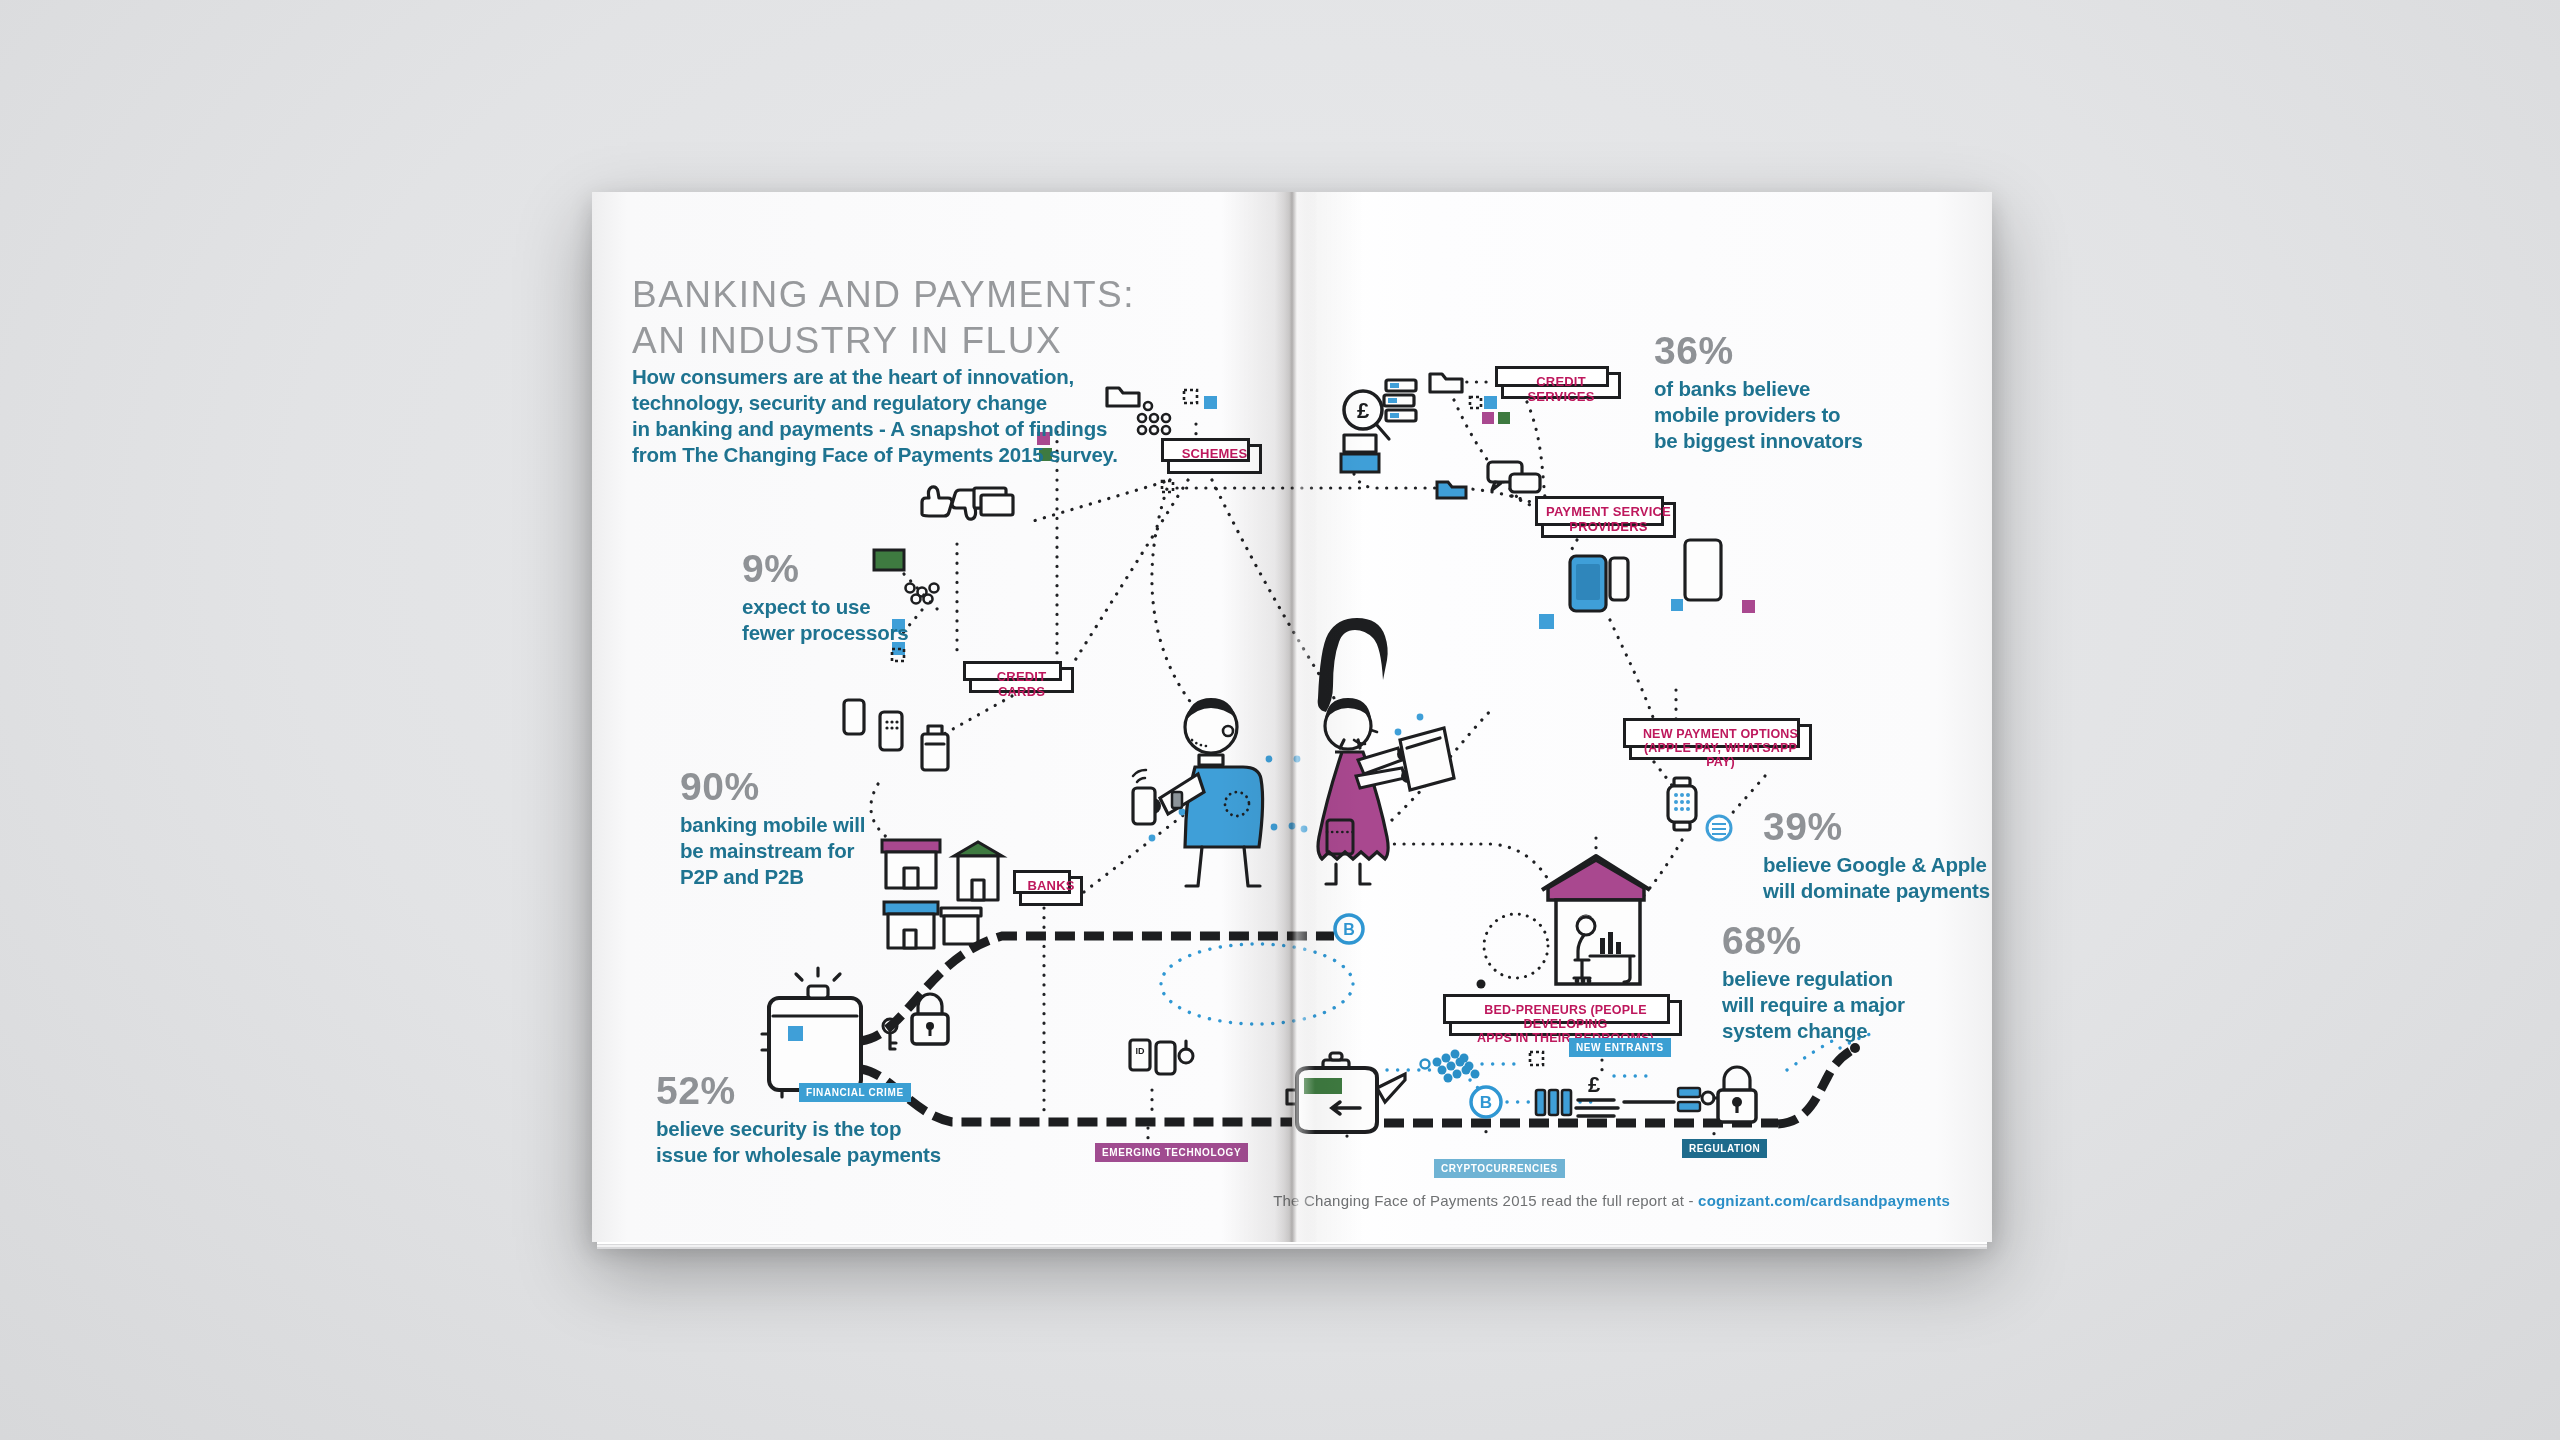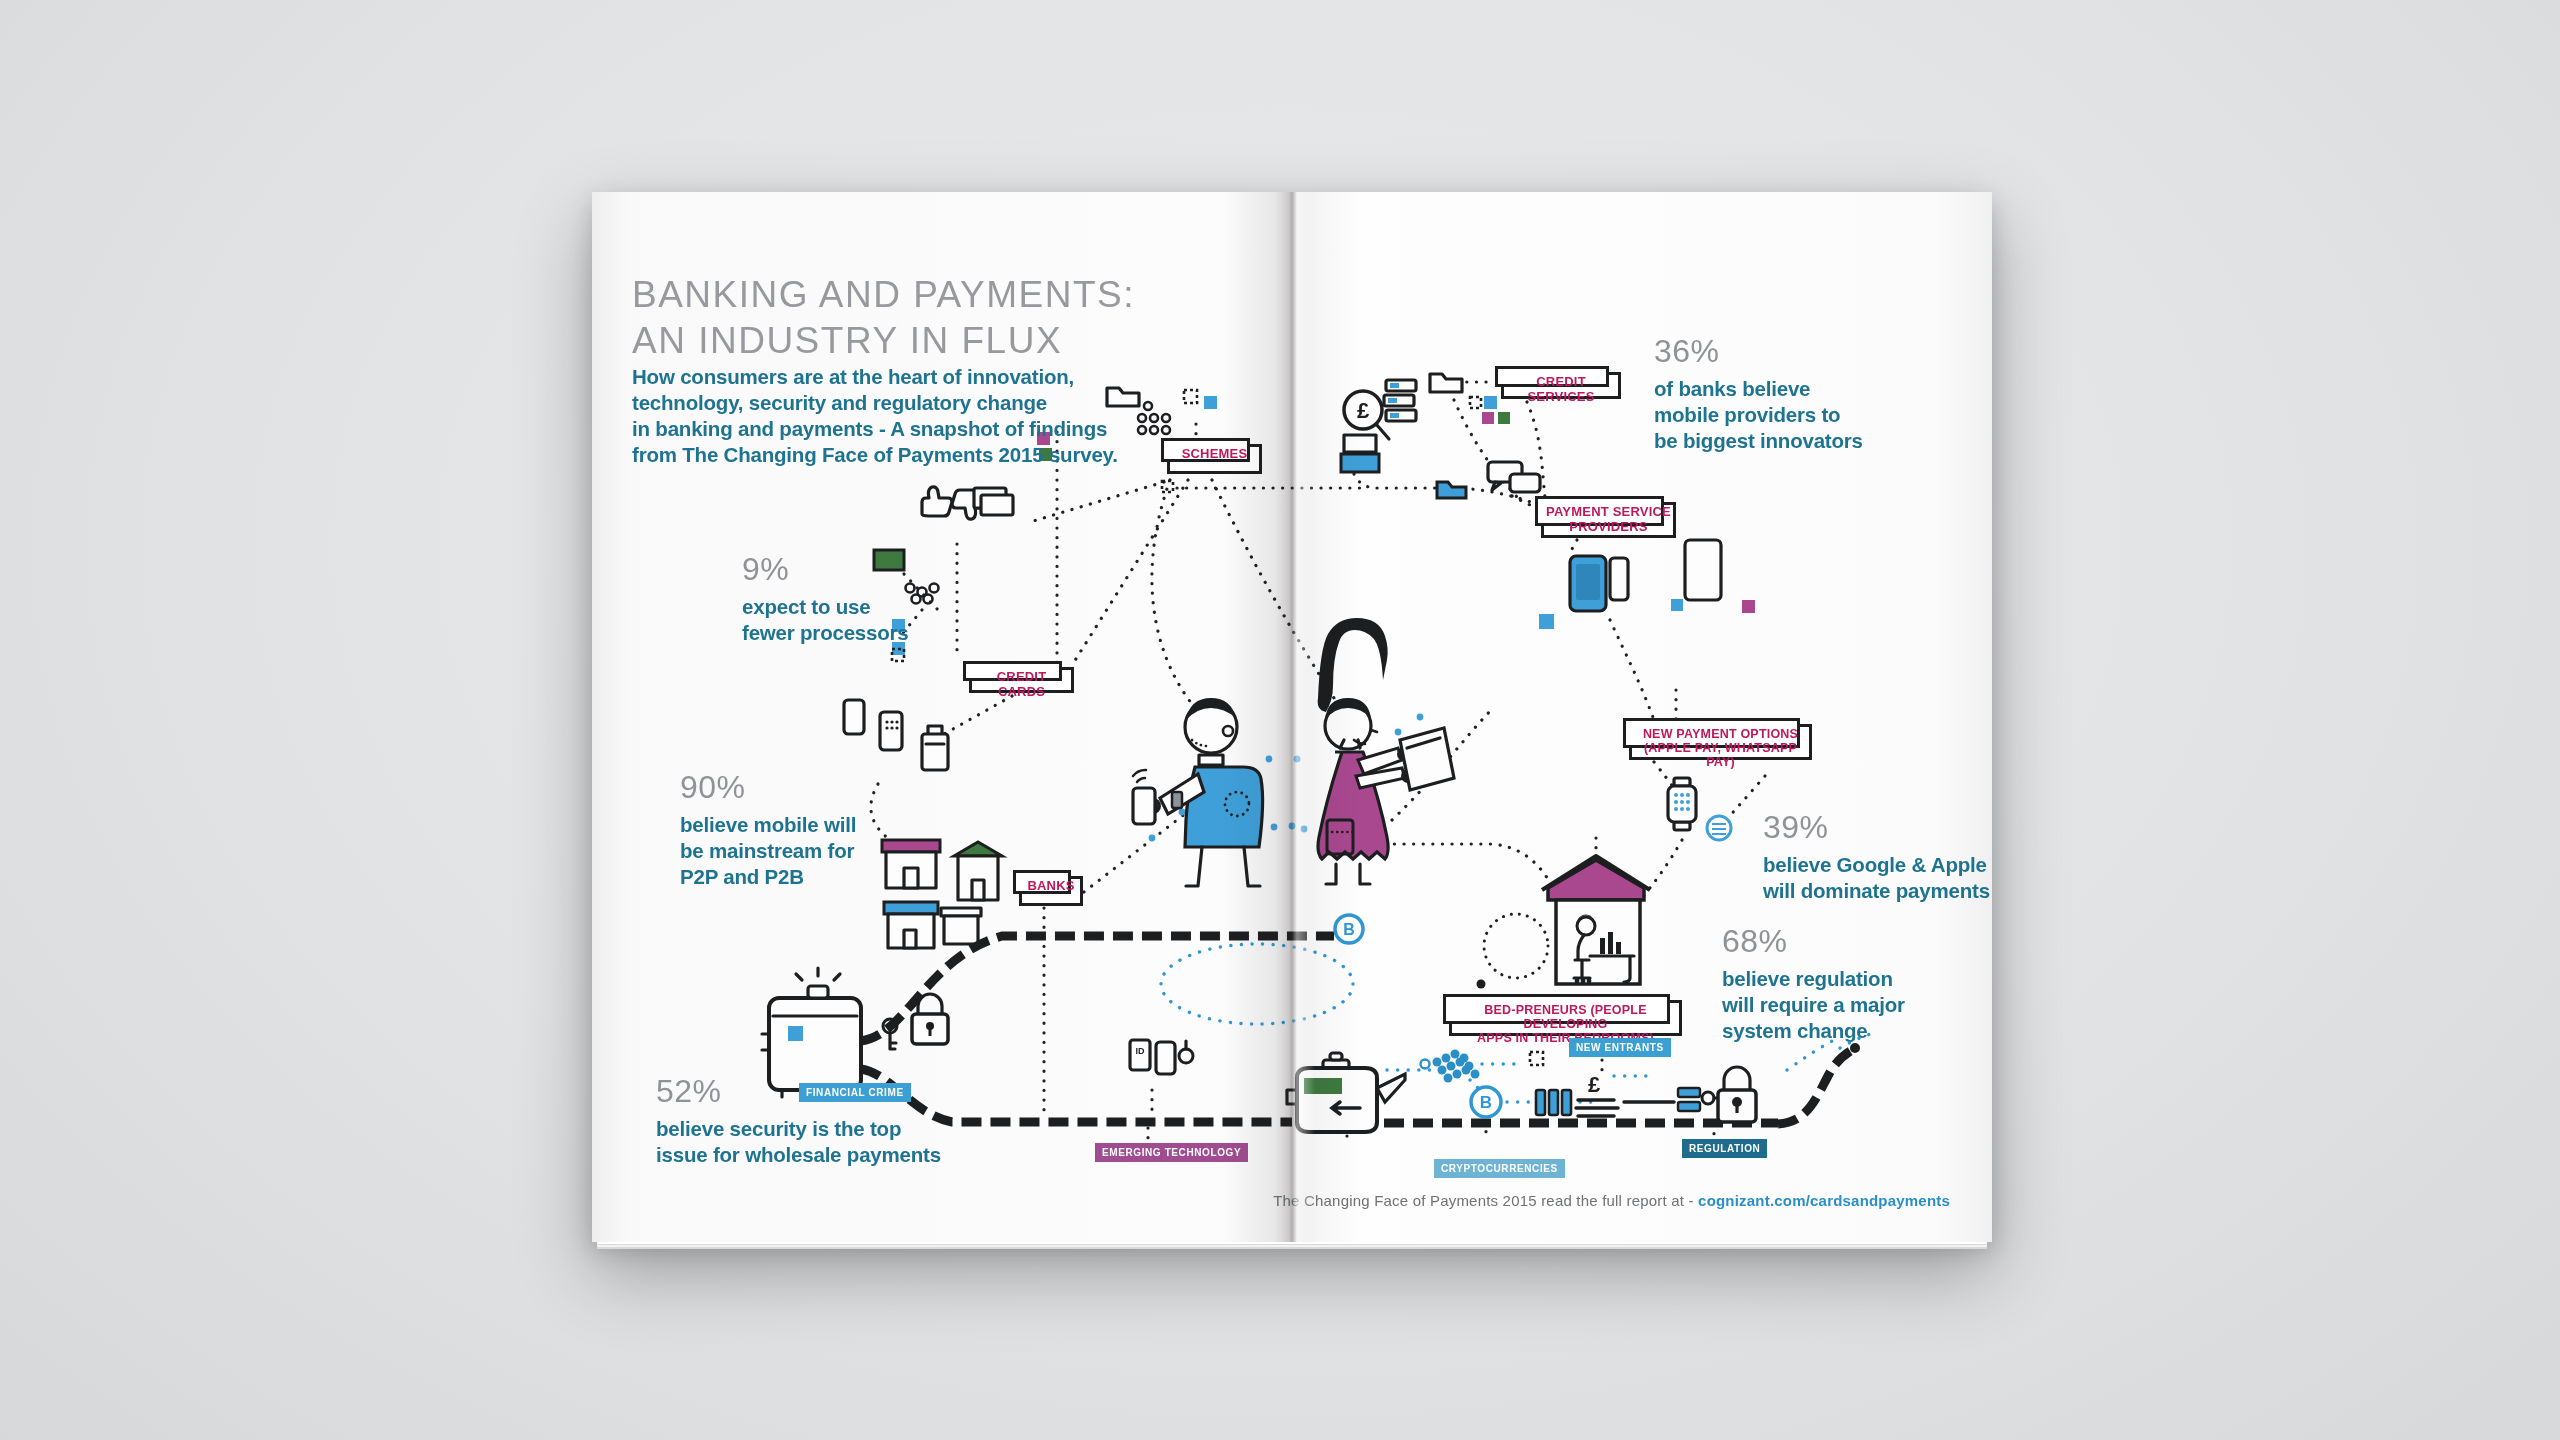--- a/index.html
+++ b/index.html
@@ -12,21 +12,21 @@
   .stack-bottom{position:absolute;left:5px;right:5px;bottom:-7px;height:7px;
     background:repeating-linear-gradient(180deg,#ffffff 0 2px,#d9d9db 2px 3px,#f2f2f3 3px 5px,#d9d9db 5px 7px);}
   .fold{position:absolute;left:628px;top:0;width:144px;height:100%;pointer-events:none;z-index:6;
     background:linear-gradient(90deg,rgba(0,0,0,0) 0%,rgba(0,0,0,.05) 38%,rgba(40,35,30,.18) 48%,rgba(40,35,30,.30) 50%,rgba(255,255,255,.5) 53.5%,rgba(0,0,0,.04) 66%,rgba(0,0,0,0) 100%);}
   .illus{position:absolute;inset:0;z-index:1;}
 
   .title{position:absolute;left:40px;top:80px;z-index:2;color:#97999c;font-size:37px;line-height:46px;letter-spacing:1.5px;font-weight:400;}
   .intro{position:absolute;left:40px;top:172px;z-index:2;color:#1e7390;font-size:20.5px;line-height:26px;font-weight:700;letter-spacing:-.2px;}
 
   .stat{position:absolute;z-index:2;}
-  .stat-value{color:#8f9296;font-size:32px;line-height:50px;font-weight:400;letter-spacing:.5px;}
+  .stat-value{color:#8f9296;font-size:39px;line-height:50px;font-weight:700;letter-spacing:.5px;}
   .stat-line{color:#1e7390;font-size:20.5px;line-height:26px;font-weight:700;letter-spacing:-.2px;}
   .s81{left:150px;top:352px;} .s90{left:88px;top:570px;} .s52{left:64px;top:874px;}
   .s36{left:1062px;top:134px;} .s39{left:1155px;top:610px;margin-left:16px;} .s68{left:1130px;top:724px;}
 
   .node-box{position:absolute;z-index:2;display:flex;align-items:flex-start;justify-content:center;text-align:center;
     box-sizing:border-box;border:3px solid #1d1e20;background:#fff;color:#be185d;
     font-size:13px;font-weight:700;line-height:1.12;letter-spacing:.2px;}
   .node-box::before{content:'';position:absolute;left:-9px;top:-9px;width:100%;height:100%;
     border:3px solid #1d1e20;background:#fff;z-index:-1;box-sizing:border-box;}
   .nb-schemes{left:575px;top:252px;width:95px;height:30px;}
@@ -446,21 +446,21 @@
     <div>from The Changing Face of Payments 2015 survey.</div>
   </div>
 
   <div class="stat s81">
     <div class="stat-value">9%</div>
     <div class="stat-line">expect to use</div>
     <div class="stat-line">fewer processors</div>
   </div>
   <div class="stat s90">
     <div class="stat-value">90%</div>
-    <div class="stat-line">believe mobile will</div>
+    <div class="stat-line">banking mobile will</div>
     <div class="stat-line">be mainstream for</div>
     <div class="stat-line">P2P and P2B</div>
   </div>
   <div class="stat s52">
     <div class="stat-value">52%</div>
     <div class="stat-line">believe security is the top</div>
     <div class="stat-line">issue for wholesale payments</div>
   </div>
   <div class="stat s36">
     <div class="stat-value">36%</div>

